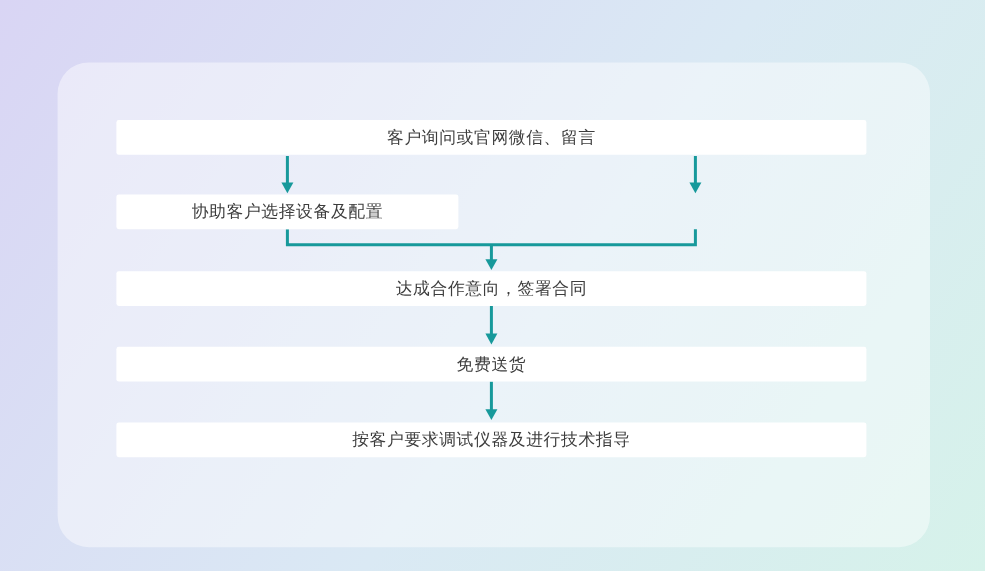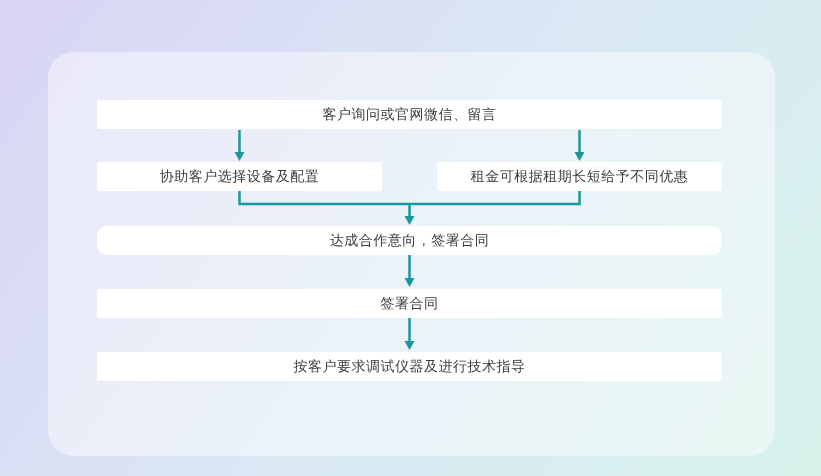--- a/index.html
+++ b/index.html
@@ -53,21 +53,21 @@
     border-radius: 2px;
     font-size: 14px;
     color: var(--text-color, #3d3d3d);
     letter-spacing: 0.5px;
   }
   .box-wide   { left: 49px;  width: 625px; }
   .box-left   { left: 49px;  width: 285px; }
   .box-right  { left: 389px; width: 285px; }
   .row-1 { top: 48px;  }
   .row-2 { top: 110px; }
-  .row-3 { top: 174px; border-radius: 10px; }
+  .row-3 { top: 174px; }
   .row-4 { top: 237px; }
   .row-5 { top: 300px; text-align: center; }
 </style>
 </head>
 <body>
 
 <div class="screen">
   <div class="card">
 
     <svg class="connectors" viewBox="0 0 727 404" aria-hidden="true">
@@ -100,30 +100,27 @@
     </svg>
 
     <div class="flow-box box-left row-2">
       <span>协助客户选择设备及配置</span>
     </div>
 
     <div class="flow-box box-wide row-1">
       <span>客户询问或官网微信、留言</span>
     </div>
 
-    <div class="flow-box box-right row-2">
-      <span>租金可根据租期长短给予不同优惠</span>
-    </div>
 
     <div class="flow-box box-wide row-3">
       <span>达成合作意向，签署合同</span>
     </div>
 
     <div class="flow-box box-wide row-4">
-      <span>签署合同</span>
+      <span>免费送货</span>
     </div>
 
     <div class="flow-box box-wide row-5">
       <span>按客户要求调试仪器及进行技术指导</span>
     </div>
 
   </div>
 </div>
 
 </body></html>

